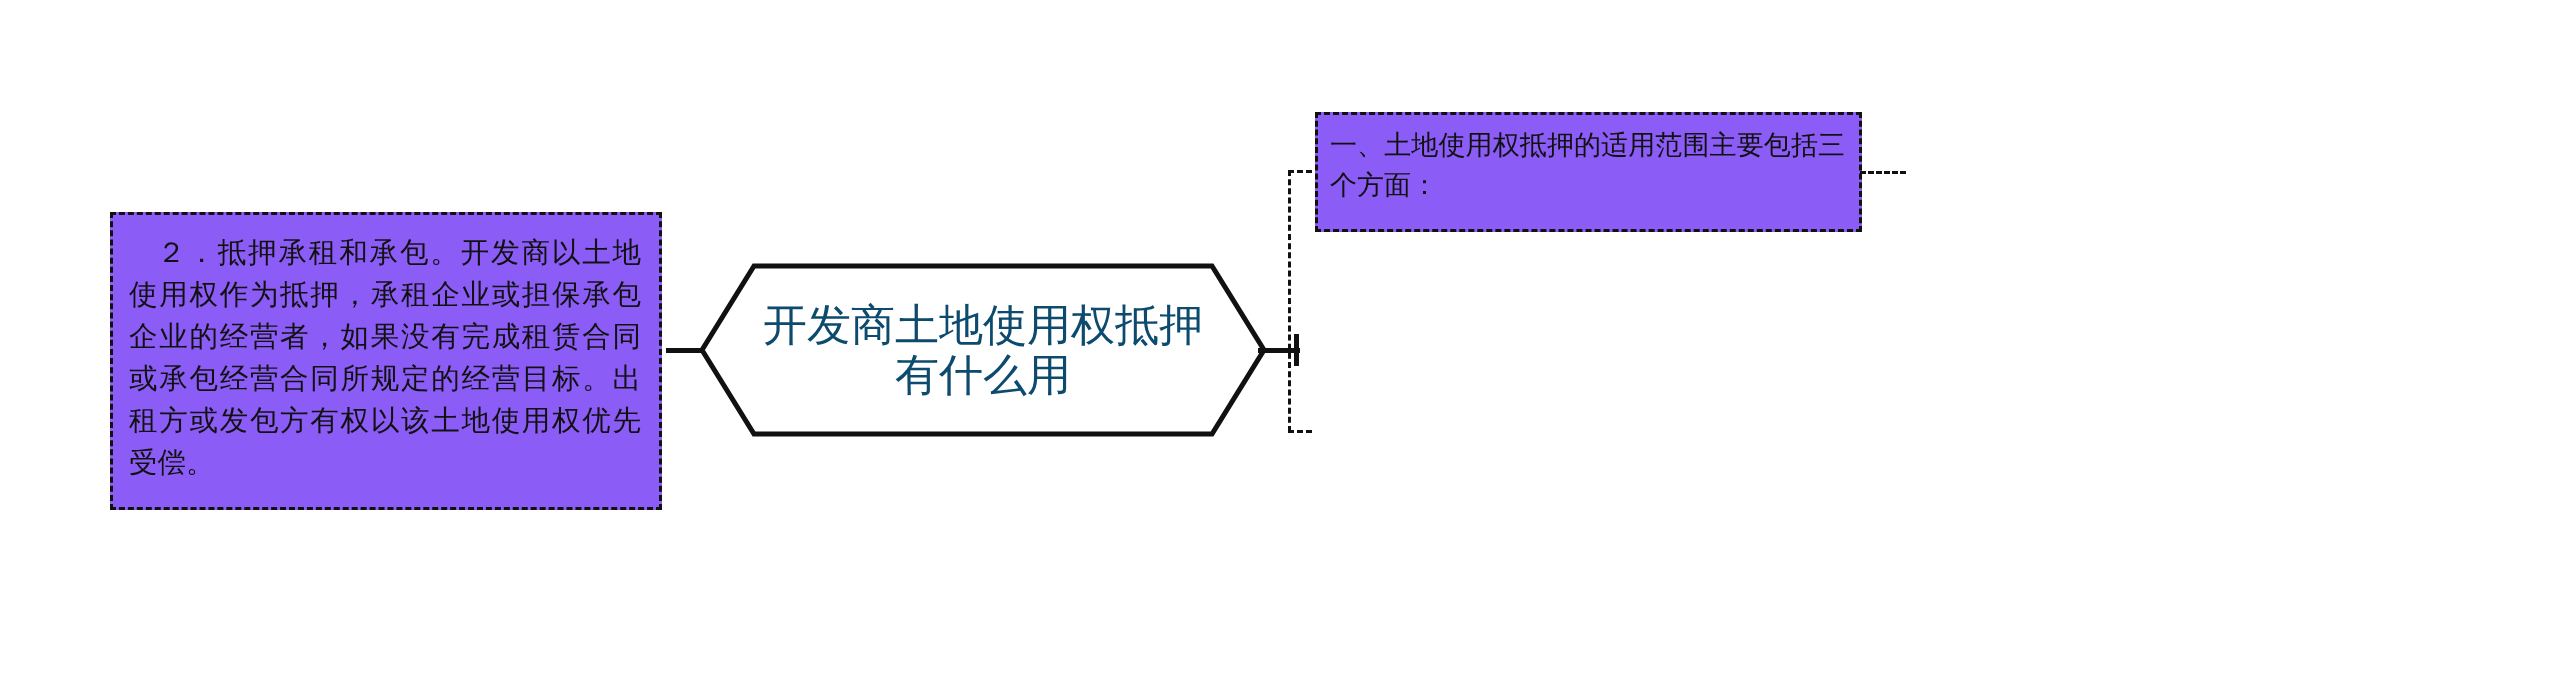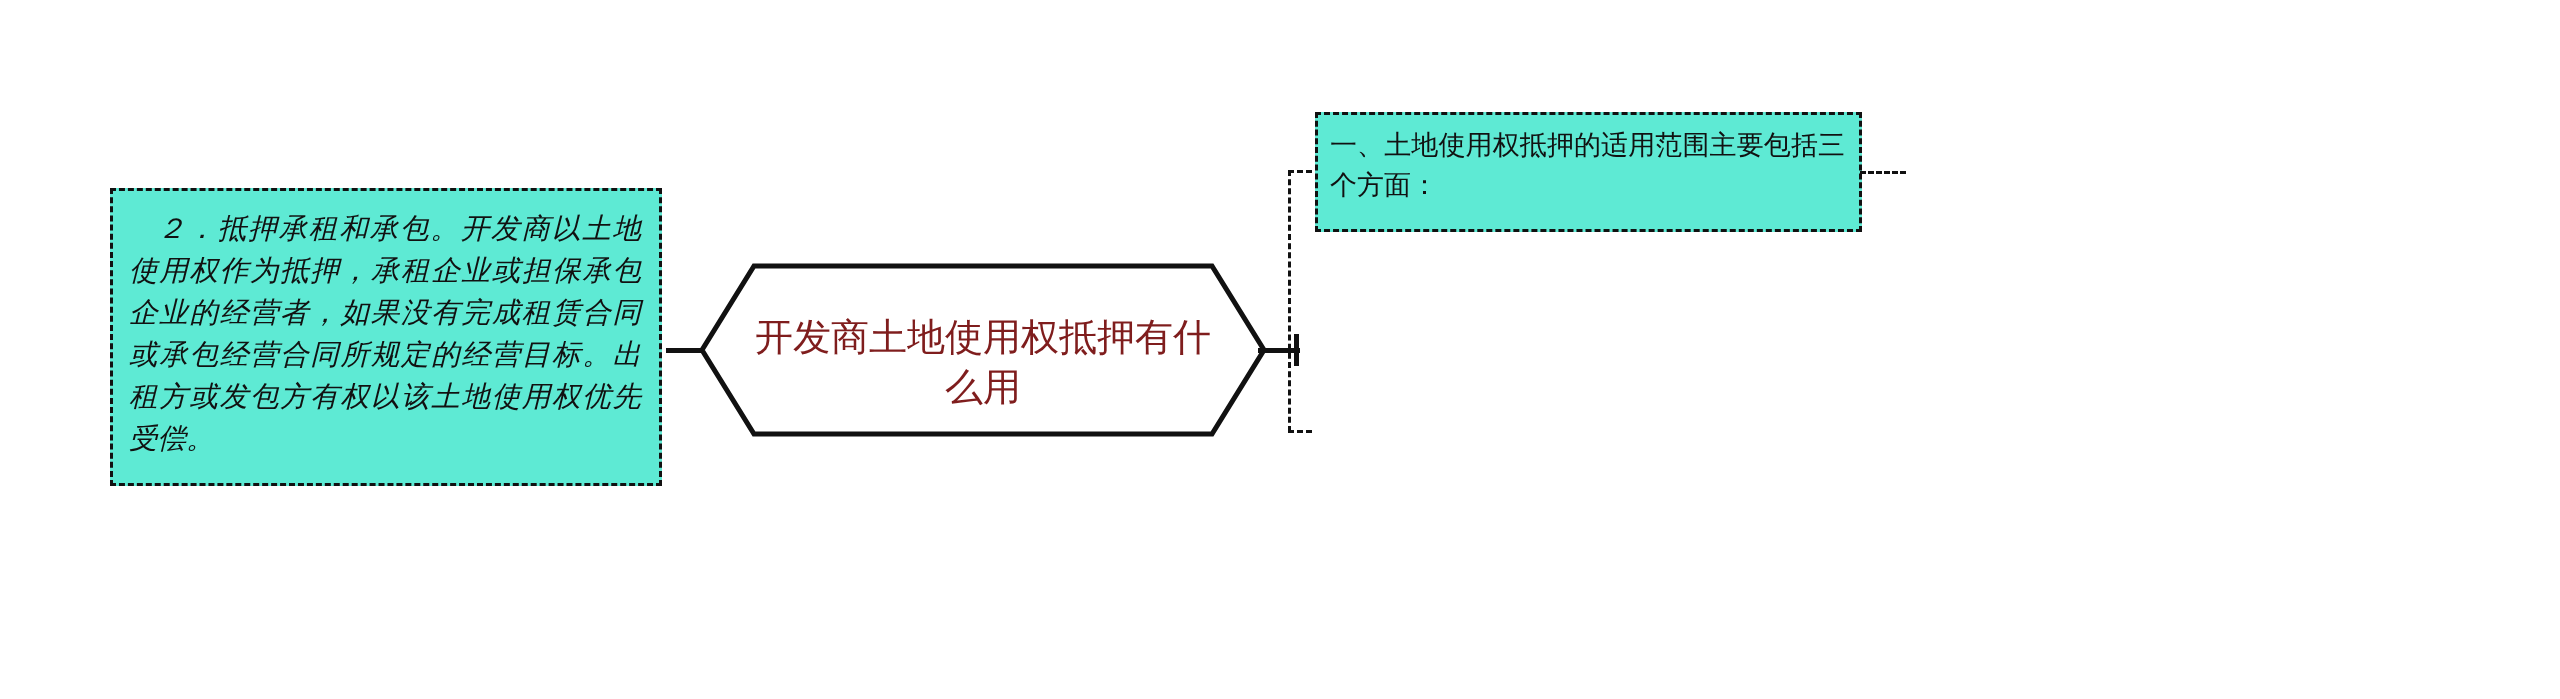--- a/index.html
+++ b/index.html
@@ -20,44 +20,43 @@
     width: 2560px;
     height: 699px;
     background: #ffffff;
   }
 
   
   .node-box {
     position: absolute;
     box-sizing: border-box;
     border: 3px dashed #111111;
-    background: #5eead4;
+    background: #8b5cf6;
     display: flex;
     align-items: flex-start;
     justify-content: flex-start;
     padding: 14px 16px 10px 14px;
   }
   .node-text {
     display: block;
     width: 100%;
     text-align: justify;
     text-justify: inter-ideograph;
     color: #111111;
     white-space: normal;
     word-break: break-all;
   }
 
   
   #node-left {
     left: 110px;
-    top: 188px;
+    top: 212px;
     width: 552px;
     height: 298px;
     padding: 16px 18px 10px 16px;
-    font-style: italic;
   }
   #node-left .node-text {
     font-size: 28.5px;
     line-height: 42px;
     text-indent: 28px;
   }
 
   
   #node-center {
     position: absolute;
@@ -70,30 +69,30 @@
     position: absolute;
     left: 0;
     top: 0;
     width: 570px;
     height: 176px;
     overflow: visible;
   }
   #node-center .center-label {
     position: absolute;
     left: 56px;
-    top: 12px;
+    top: 0;
     width: 458px;
     height: 176px;
     display: flex;
     align-items: center;
     justify-content: center;
     text-align: center;
-    font-size: 38px;
+    font-size: 44px;
     line-height: 50px;
-    color: #7f1d1d;
+    color: #0c4a6e;
     letter-spacing: 0px;
   }
 
   
   #node-r1 {
     left: 1315px;
     top: 112px;
     width: 547px;
     height: 120px;
     padding: 10px 14px 6px 12px;

